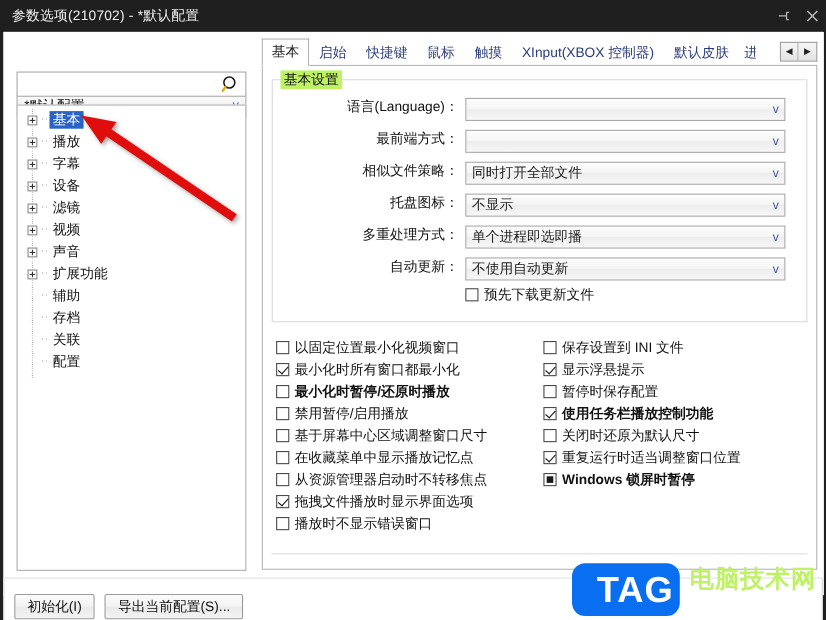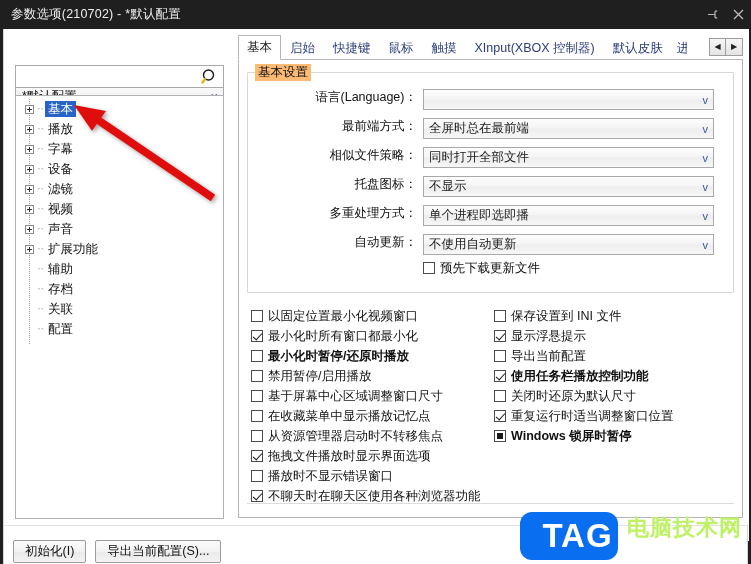--- a/index.html
+++ b/index.html
@@ -233,21 +233,21 @@
   #group-basic {
     position: absolute;
     left: 8px; top: 12px;
     width: 487px; height: 221px;
     border: 1px solid #d8d8d8;
     border-radius: 1px;
   }
   #group-basic-title {
     position: absolute;
     left: 7px; top: -9px;
-    background: #fdba74;
+    background: #bef264;
     padding: 0 3px;
     font-size: 12.5px;
     color: #111;
   }
 
   .form-row {
     position: absolute;
     left: 0;
     width: 100%;
     height: 22px;
@@ -560,21 +560,20 @@
           <div id="form-rows">
               <div class="form-row" style="top: 16px;">
                 <div class="form-label">语言(Language)：</div>
                 <div class="combo">
                   <span class="chev">v</span>
                 </div>
               </div>
               <div class="form-row" style="top: 45px;">
                 <div class="form-label">最前端方式：</div>
                 <div class="combo">
-                  <span>全屏时总在最前端</span>
                   <span class="chev">v</span>
                 </div>
               </div>
               <div class="form-row" style="top: 74px;">
                 <div class="form-label">相似文件策略：</div>
                 <div class="combo">
                   <span>同时打开全部文件</span>
                   <span class="chev">v</span>
                 </div>
               </div>
@@ -640,37 +639,33 @@
               <span>从资源管理器启动时不转移焦点</span>
             </div>
             <div class="cb-row">
               <span class="cb checked"></span>
               <span>拖拽文件播放时显示界面选项</span>
             </div>
             <div class="cb-row">
               <span class="cb"></span>
               <span>播放时不显示错误窗口</span>
             </div>
-            <div class="cb-row">
-              <span class="cb checked"></span>
-              <span>不聊天时在聊天区使用各种浏览器功能</span>
-            </div>
           </div>
         <div id="cb-right">
             <div class="cb-row">
               <span class="cb"></span>
               <span>保存设置到 INI 文件</span>
             </div>
             <div class="cb-row">
               <span class="cb checked"></span>
               <span>显示浮悬提示</span>
             </div>
             <div class="cb-row">
               <span class="cb"></span>
-              <span>导出当前配置</span>
+              <span>暂停时保存配置</span>
             </div>
             <div class="cb-row bold">
               <span class="cb checked"></span>
               <span>使用任务栏播放控制功能</span>
             </div>
             <div class="cb-row">
               <span class="cb"></span>
               <span>关闭时还原为默认尺寸</span>
             </div>
             <div class="cb-row">

